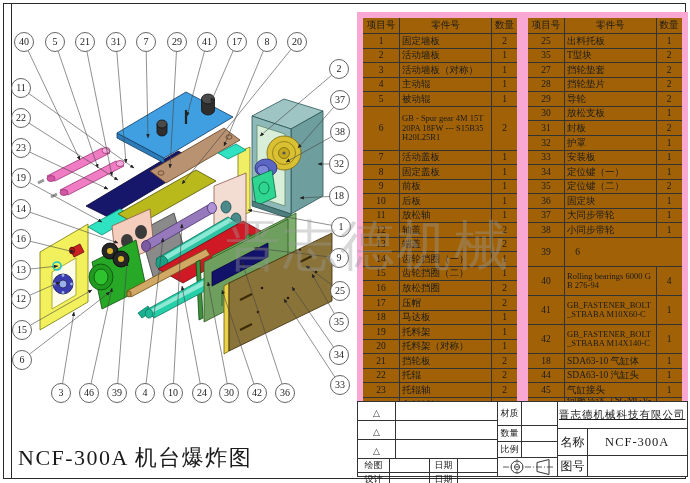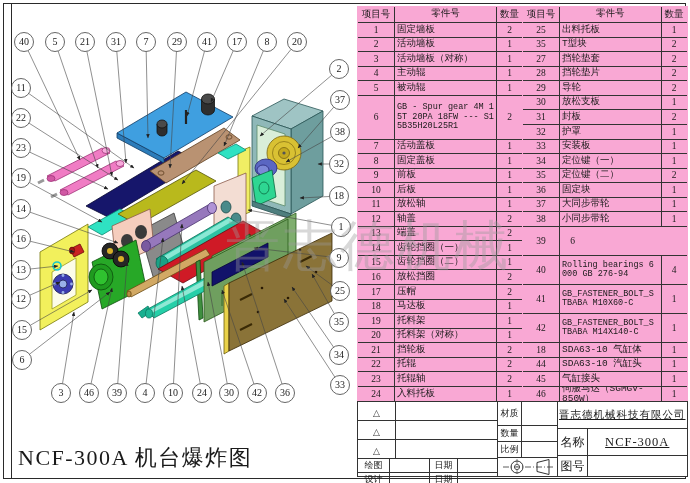--- a/index.html
+++ b/index.html
@@ -4,33 +4,33 @@
 <style>
   html,body{margin:0;padding:0;background:#e8e8e8;}
   .sheet{position:relative;width:690px;height:483px;background:#fff;overflow:hidden;
          font-family:"Liberation Serif","DejaVu Serif",serif;color:#1a1a1a;}
   .frame-outer{position:absolute;left:3px;top:3px;width:683px;height:476px;
                border:1.2px solid #2a2a2a;box-sizing:border-box;}
   .frame-left-inner{position:absolute;left:11px;top:3px;height:476px;border-left:1px solid #2a2a2a;}
   #drawing-svg{position:absolute;left:0;top:0;}
 
   
-  .ptable{position:absolute;top:6px;border:1px solid #f9a8d4;box-sizing:border-box;background:#f9a8d4;}
+  .ptable{position:absolute;top:12px;border:6px solid #f9a8d4;box-sizing:border-box;background:#a16207;}
   .table-left{left:357px;width:166px;}
   .table-right{left:522px;width:165.5px;}
   .prow{display:flex;border-bottom:1px solid #333;box-sizing:border-box;}
   .prow:last-child{border-bottom:none;}
   .th{height:16.2px;}
   .t1{height:14.55px;}
   .t2{height:29.1px;}
   .t3{height:43.65px;}
   .c{display:flex;align-items:center;overflow:hidden;border-right:1px solid #333;
      font-size:9.5px;line-height:10.5px;box-sizing:border-box;}
   .c-no{width:37px;justify-content:center;}
-  .c-name{flex:1;padding:0 2px;font-family:Liberation Mono, monospace;}
+  .c-name{flex:1;padding:0 2px;}
   .c-qty{width:25px;justify-content:center;border-right:none;}
   .hdr{justify-content:center;}
   .wrap{font-size:8.5px;line-height:9.3px;word-break:break-all;}
 
   
   .title-block{position:absolute;left:357px;top:401px;width:330.5px;height:76px;
                border:1px solid #333;box-sizing:border-box;display:flex;background:#fff;}
   .tb-left{width:140px;border-right:1px solid #333;box-sizing:border-box;display:flex;flex-direction:column;}
   .tb-row{flex:1;display:flex;border-bottom:1px solid #333;box-sizing:border-box;}
   .tb-row:last-child{border-bottom:none;}
@@ -46,21 +46,21 @@
   .tbm-lab{width:24px;border-right:1px solid #333;display:flex;align-items:center;justify-content:center;font-size:9px;box-sizing:border-box;}
   .tbm-val{flex:1;}
   .tbm-sym{flex:1;display:flex;align-items:center;justify-content:center;}
   .tb-right{flex:1;display:flex;flex-direction:column;}
   .tbr-company{height:27px;border-bottom:1px solid #333;display:flex;align-items:center;justify-content:center;
                font-size:10.5px;letter-spacing:1px;box-sizing:border-box;text-decoration:underline;}
   .tbr-row{display:flex;border-bottom:1px solid #333;box-sizing:border-box;}
   .tbr-row:last-child{border-bottom:none;flex:1;}
   .tbr-row.name{height:27px;}
   .tbr-lab{width:30px;border-right:1px solid #333;display:flex;align-items:center;justify-content:center;font-size:12px;box-sizing:border-box;}
-  .tbr-val{flex:1;display:flex;align-items:center;justify-content:center;font-size:12.5px;letter-spacing:1px;text-decoration:underline;}
+  .tbr-val{flex:1;display:flex;align-items:center;justify-content:center;font-size:12.5px;letter-spacing:1px;}
 
   .main-title{position:absolute;left:18px;top:443px;font-size:22px;letter-spacing:1.5px;white-space:nowrap;}
   .watermark{position:absolute;left:226px;top:210px;font-size:54px;color:#9a9a9a;opacity:.38;
              letter-spacing:3px;z-index:9;pointer-events:none;white-space:nowrap;}
 </style>
 </head>
 <body>
 
 <div class="sheet">
   <div class="frame-outer"></div>

